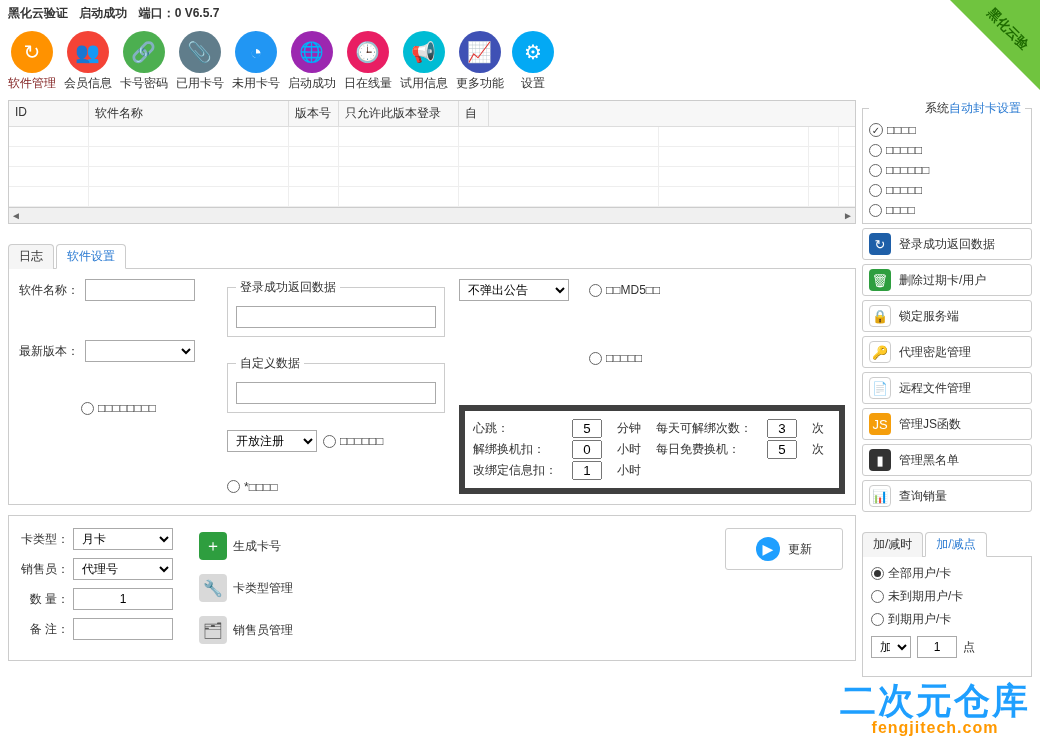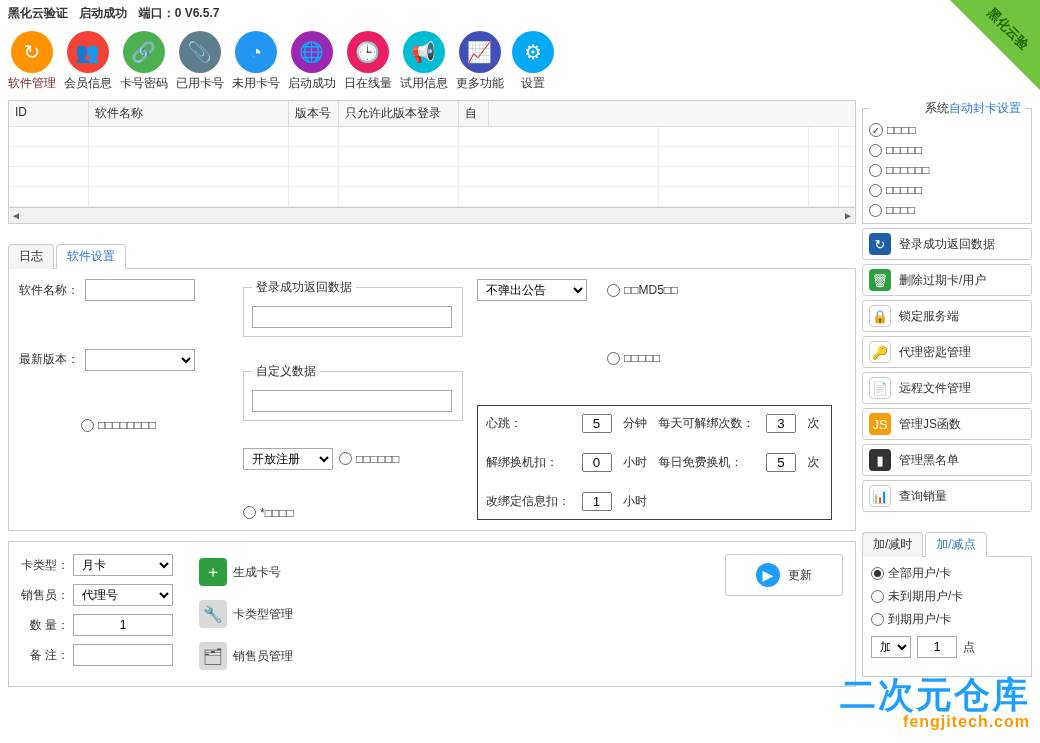--- a/index.html
+++ b/index.html
@@ -44,41 +44,41 @@
   legend { padding: 0 4px; font-size: 12px; }
   
   .radio-opt { display: flex; align-items: center; gap: 4px; }
   .radio-circle { width: 13px; height: 13px; border: 1px solid #666; border-radius: 50%; display:inline-flex; align-items:center; justify-content:center;}
   .radio-circle.checked::after { content:""; width:7px; height:7px; background:#333; border-radius:50%;}
   .check-icon { width:14px; height:14px; border:1px solid #666; border-radius:50%; display:inline-flex; align-items:center; justify-content:center; font-size:10px;}
   
   .settings-flex { display: flex; gap: 14px; }
   .settings-col { display: flex; flex-direction: column; gap: 10px; justify-content: space-between; }
   
-  .heartbeat-box { border: 1px solid #404040; padding: 8px; display: grid; grid-template-columns: auto auto auto auto auto auto; gap: 20px 8px; align-items:center; font-size:12px; width:355px;}
+  .heartbeat-box { border: 6px solid #404040; padding: 8px; display: grid; grid-template-columns: auto auto auto auto auto auto; gap: 2px 8px; align-items:center; font-size:12px; width:386px;}
   .num-input { width: 30px; text-align: center; }
   
   .bottom-panel { border: 1px solid #ccc; margin: 6px 0 0 0; padding: 12px; display: flex; gap: 20px; align-items: flex-start; }
   .gen-form { display: grid; grid-template-columns: auto auto; gap: 8px 4px; align-items: center; }
   .gen-label { text-align: right; white-space:nowrap;}
   .gen-buttons { display: flex; flex-direction: column; gap: 6px; }
   .gen-btn { display: flex; align-items: center; gap: 6px; cursor: pointer; padding:4px 6px;}
   .gen-btn-icon { width: 28px; height: 28px; border-radius: 4px; display: flex; align-items: center; justify-content: center; color: #fff; font-size: 16px; }
   
   .update-btn { border: 1px solid #ccc; padding: 8px 30px; display: flex; align-items: center; gap: 8px; cursor: pointer; background:#fff; border-radius:3px;}
   .update-icon-c { width:24px; height:24px; border-radius:50%; background:#1e9fff; color:#fff; display:flex; align-items:center; justify-content:center; font-size:14px;}
   
   .right-group { border: 1px solid #ccc; padding: 6px; }
   .right-opt-list { display:flex; flex-direction:column; gap:6px; font-size:12px;}
   
   .action-list { display:flex; flex-direction:column; gap:4px; }
   .action-btn { border:1px solid #ccc; padding:4px 6px; display:flex; align-items:center; gap:8px; cursor:pointer; font-size:12px; background:#fff; border-radius:3px;}
   .action-icon { width:22px; height:22px; display:flex; align-items:center; justify-content:center; border-radius:4px; color:#fff; font-size:13px;}
   
-  .watermark { position:absolute; right:10px; bottom:12px; text-align:right; font-weight:bold; }
+  .watermark { position:absolute; right:10px; bottom:6px; text-align:center; font-weight:bold; }
   .watermark-cn { color:#1e9fff; font-size:36px; letter-spacing:2px; line-height:1;}
   .watermark-en { color:#ff9900; font-size:16px; letter-spacing:1px;}
   
   .sel-highlight { background:#0a84ff; color:#fff; }
 </style>
 </head>
 <body>
 
 <div class="title-bar">
   <div class="title-left">

